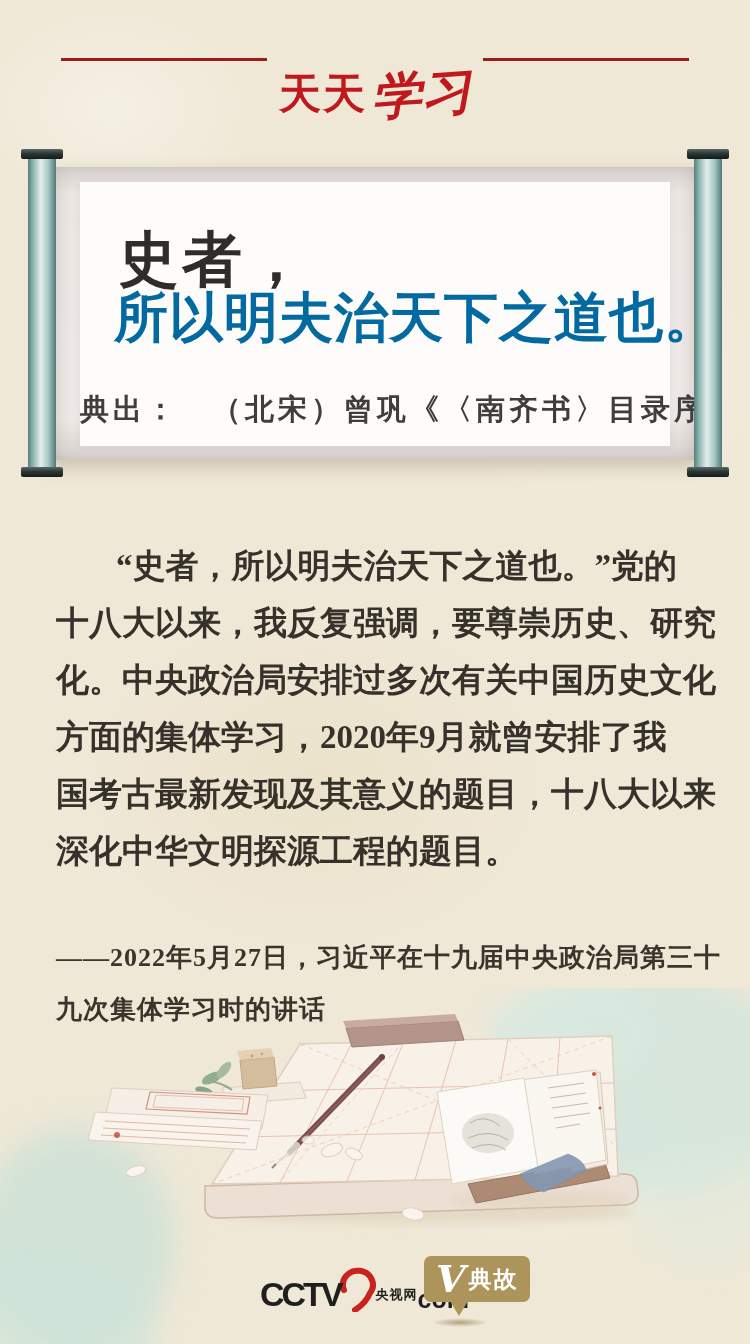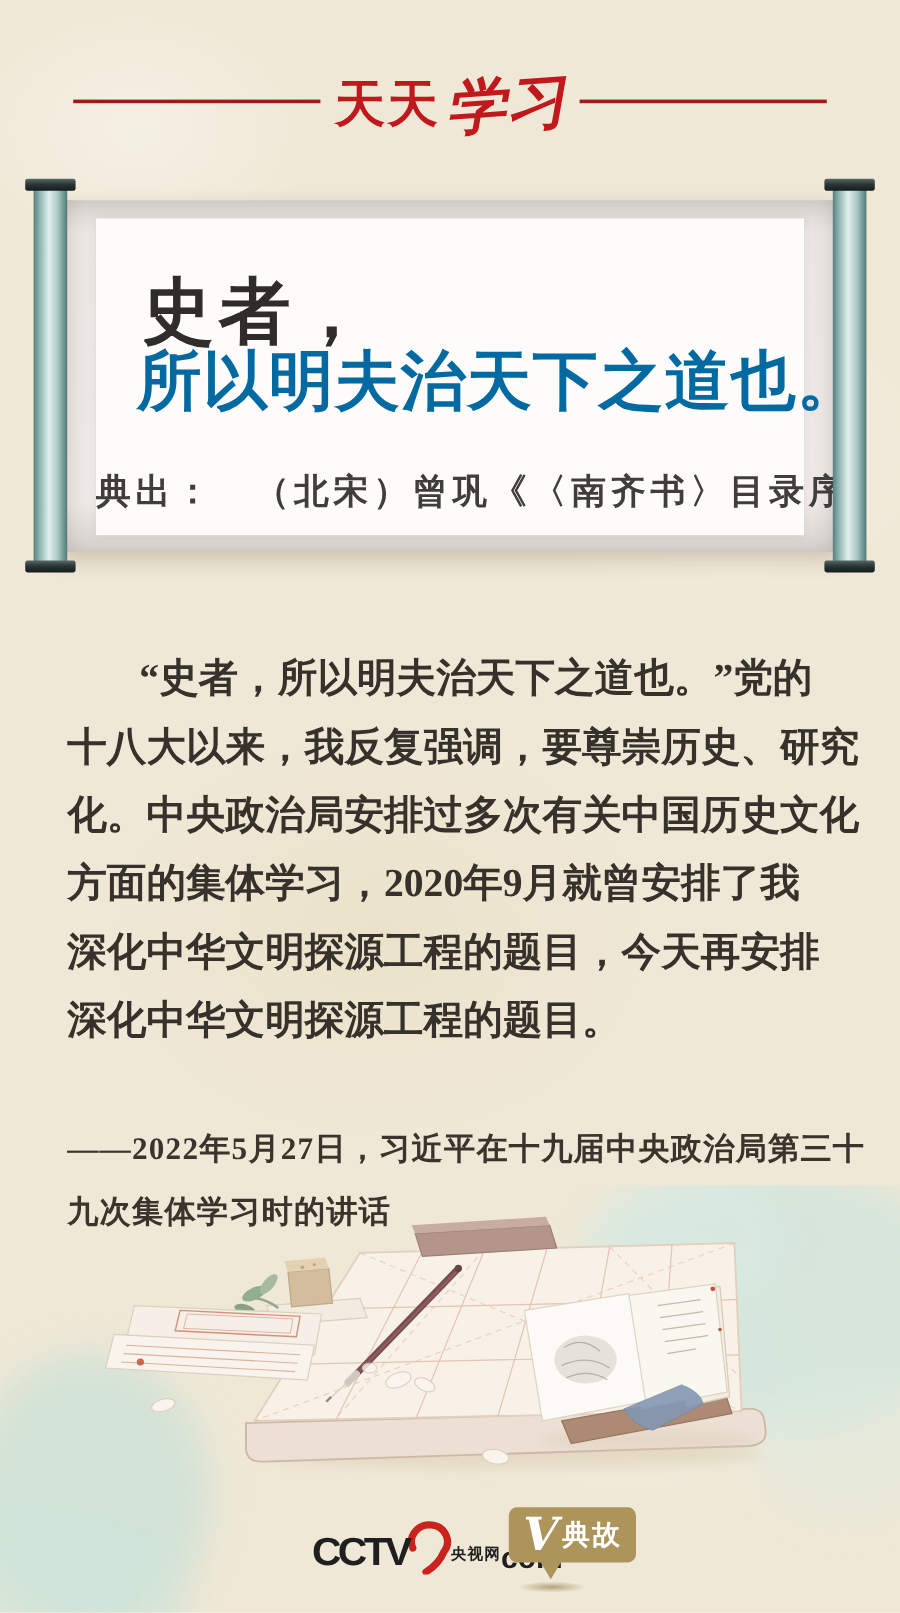--- a/index.html
+++ b/index.html
@@ -8,21 +8,21 @@
     font-family:"Liberation Serif","DejaVu Serif",serif;
     background:
       radial-gradient(ellipse 220px 160px at 15% 8%, rgba(255,255,255,.35), transparent 70%),
       radial-gradient(ellipse 280px 200px at 82% 28%, rgba(255,255,255,.28), transparent 70%),
       radial-gradient(ellipse 320px 240px at 42% 58%, rgba(228,212,176,.30), transparent 70%),
       radial-gradient(ellipse 260px 200px at 70% 85%, rgba(255,255,255,.22), transparent 70%),
       #efe8d6;
   }
   
   .header{position:absolute;left:0;top:58px;width:750px;height:52px;
-    display:flex;align-items:center;justify-content:center;}
+    display:flex;justify-content:center;}
   .rule{width:206px;height:3px;background:#9e1b1b;}
   .title{display:flex;align-items:baseline;margin:0 12px;color:#c0191d;}
   .title .t-bold{font-size:42px;font-weight:900;letter-spacing:2px;}
   .title .t-script{font-size:50px;font-weight:700;font-style:italic;
     display:inline-block;transform:rotate(-4deg) translateY(3px);margin-left:4px;}
   
   .scroll{position:absolute;left:20px;top:148px;width:710px;height:334px;}
   .sheet{position:absolute;left:30px;top:19px;width:650px;height:293px;
     background:linear-gradient(180deg,#d8d2cf 0%,#ece7e4 9%,#efeae7 86%,#d7d1ce 100%);
     box-shadow:inset 14px 0 20px -12px rgba(150,140,135,.55),
@@ -105,21 +105,21 @@
       <div class="cap top"></div>
       <div class="cap bottom"></div>
     </div>
   </div>
 
   <div class="body-text">
     <div class="line first">“史者，所以明夫治天下之道也。”党的</div>
     <div class="line">十八大以来，我反复强调，要尊崇历史、研究</div>
     <div class="line">化。中央政治局安排过多次有关中国历史文化</div>
     <div class="line">方面的集体学习，2020年9月就曾安排了我</div>
-    <div class="line">深化中华文明探源工程的题目，今天再安排</div>
+    <div class="line">国考古最新发现及其意义的题目，十八大以来</div>
     <div class="line">深化中华文明探源工程的题目。</div>
   </div>
 
   <div class="citation">
     <div class="line">——2022年5月27日，习近平在十九届中央政治局第三十</div>
     <div class="line">九次集体学习时的讲话</div>
   </div>
 
   <svg class="illus" viewBox="0 0 750 356">
 

